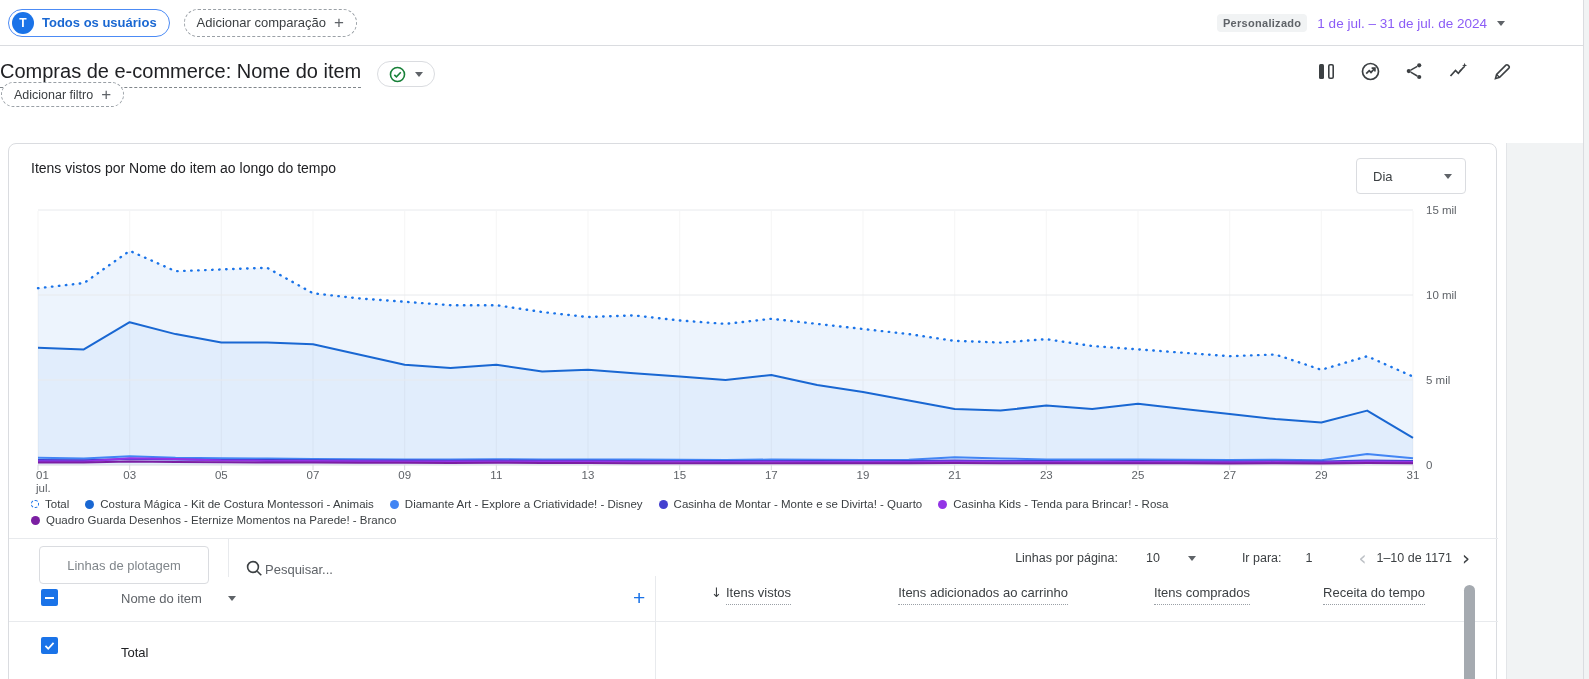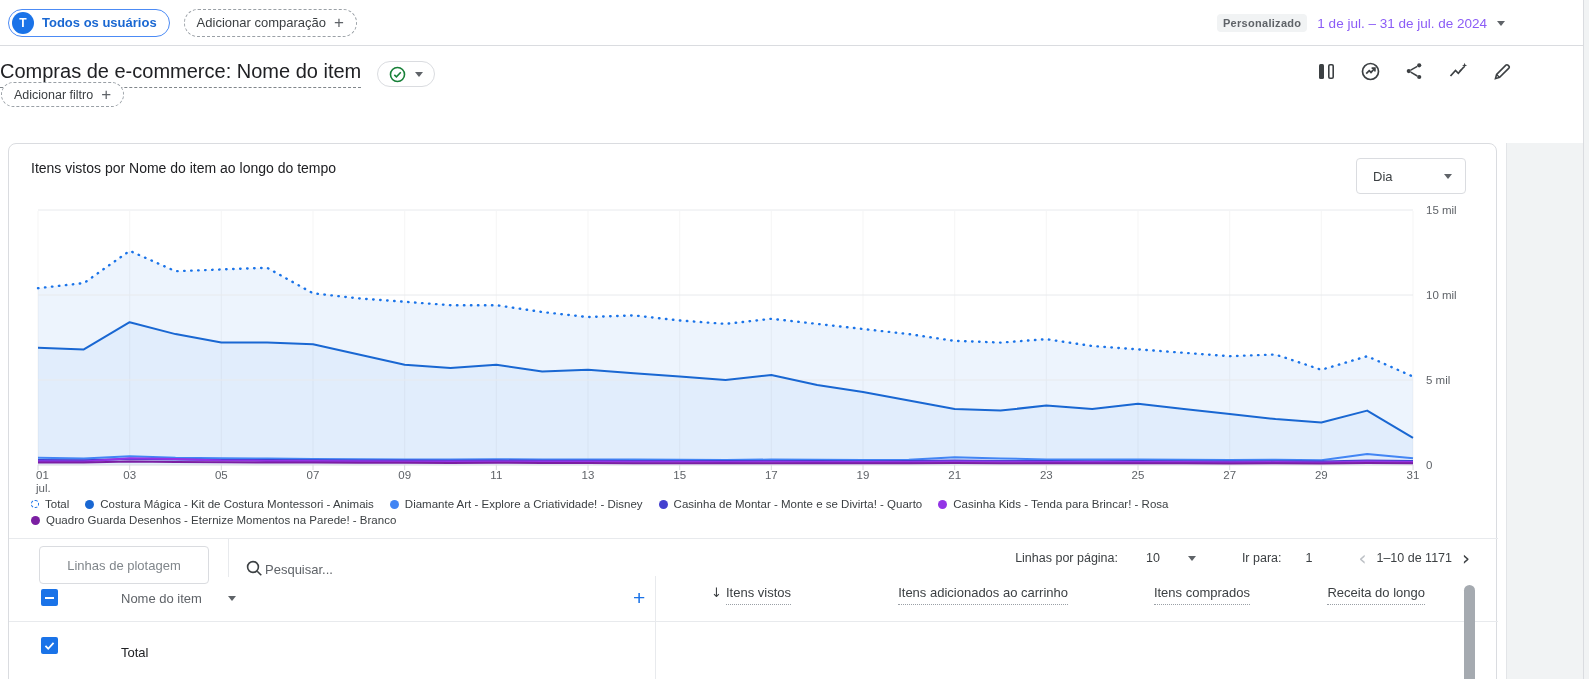--- a/index.html
+++ b/index.html
@@ -306,21 +306,21 @@
       <span id="dim-header">
         <span>Nome do item</span>
         <span class="caret"></span>
       </span>
       <span id="add-metric">+</span>
     </div>
     <div class="metrics-grid" id="hdr-metrics">
         <div class="m-hdr"><span class="sort-arrow">↓</span><span class="u">Itens vistos</span></div>
         <div class="m-hdr"><span class="u">Itens adicionados ao carrinho</span></div>
         <div class="m-hdr"><span class="u">Itens comprados</span></div>
-        <div class="m-hdr"><span class="u">Receita do longo</span></div>
+        <div class="m-hdr"><span class="u">Receita do tempo</span></div>
       </div>
     <div id="table-scrollbar"></div>
 
     <div id="total-row">
       <span class="checkbox" id="total-checkbox">
         <svg width="13" height="13" viewBox="0 0 16 16">
           <path d="M3 8.6 L6.4 12 L13 4.8" fill="none" stroke="#fff" stroke-width="2.2"></path>
         </svg>
       </span>
       <span id="total-label">Total</span>

